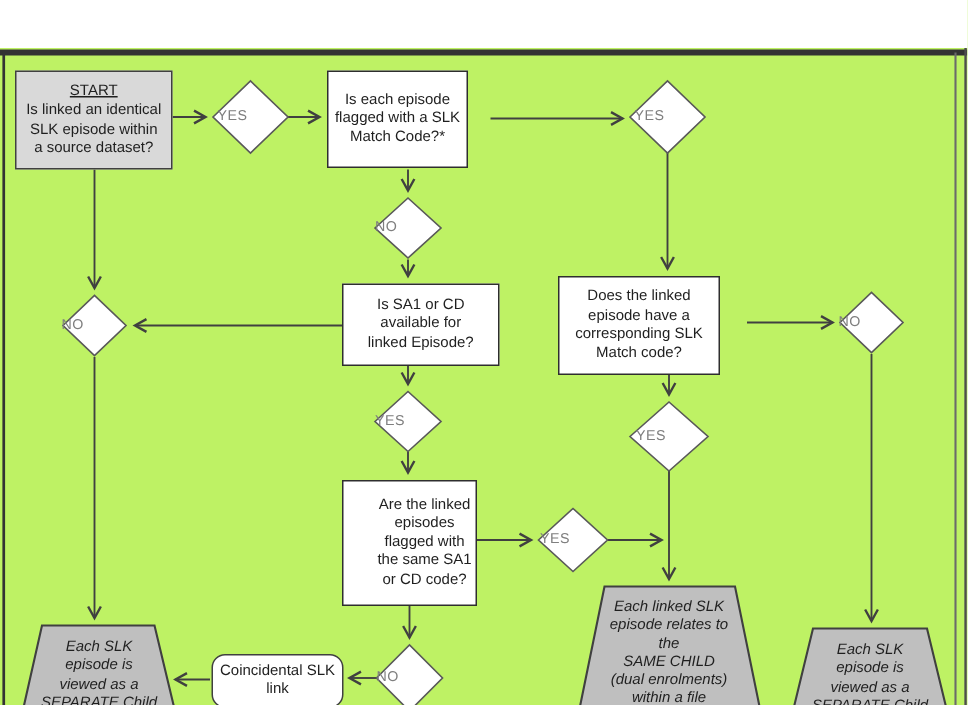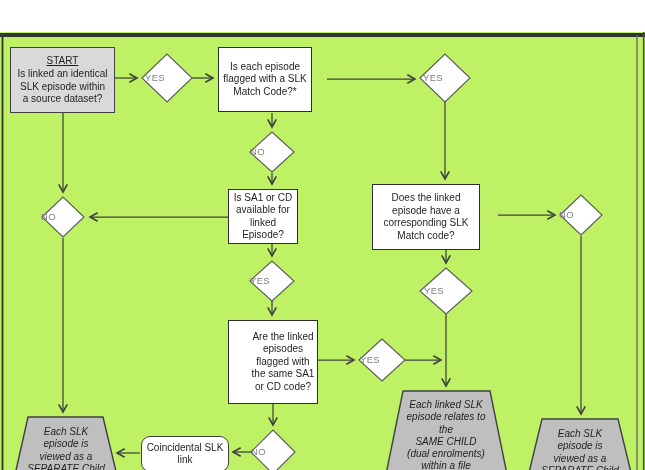--- a/index.html
+++ b/index.html
@@ -91,21 +91,21 @@
     <div class="start-title">START</div>
     <div>Is linked an identical
 SLK episode within
 a source dataset?</div>
   </div>
 
   <div class="node" style="left:218px; top:15px; width:94px; height:65px;">Is each episode
 flagged with a SLK
 Match Code?*</div>
 
-  <div class="node" style="left:228px; top:157px; width:70px; height:55px;">Is SA1 or CD
+  <div class="node" style="left:228px; top:157px; width:105px; height:55px;">Is SA1 or CD
 available for
 linked Episode?</div>
 
   <div class="node" style="left:372px; top:152px; width:108px; height:66px;">Does the linked
 episode have a
 corresponding SLK
 Match code?</div>
 
   <div class="node" style="left:228px; top:288px; width:90px; height:84px;padding-left:20px;">Are the linked
 episodes

